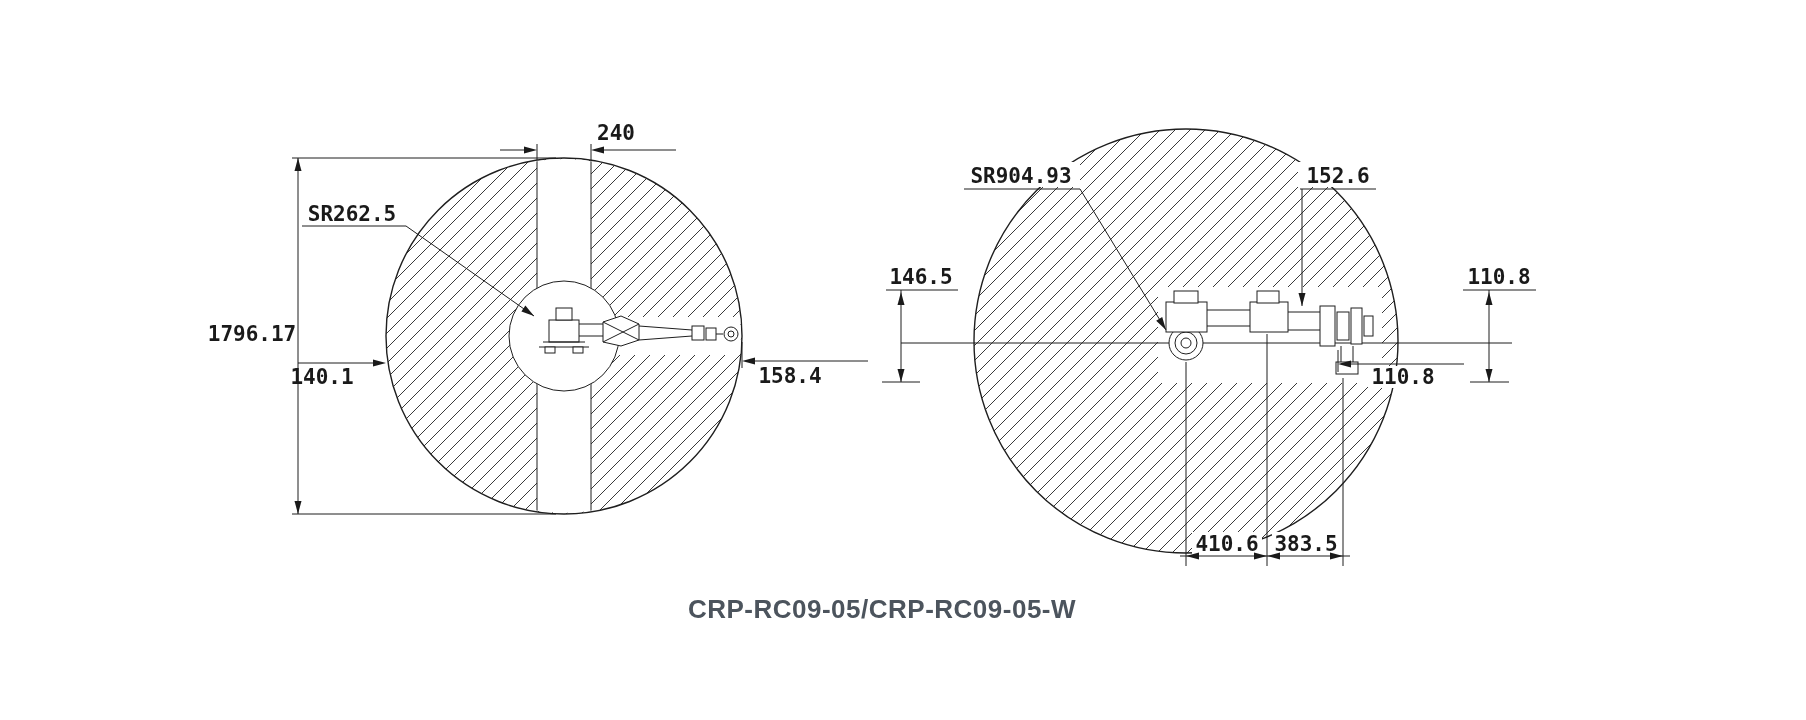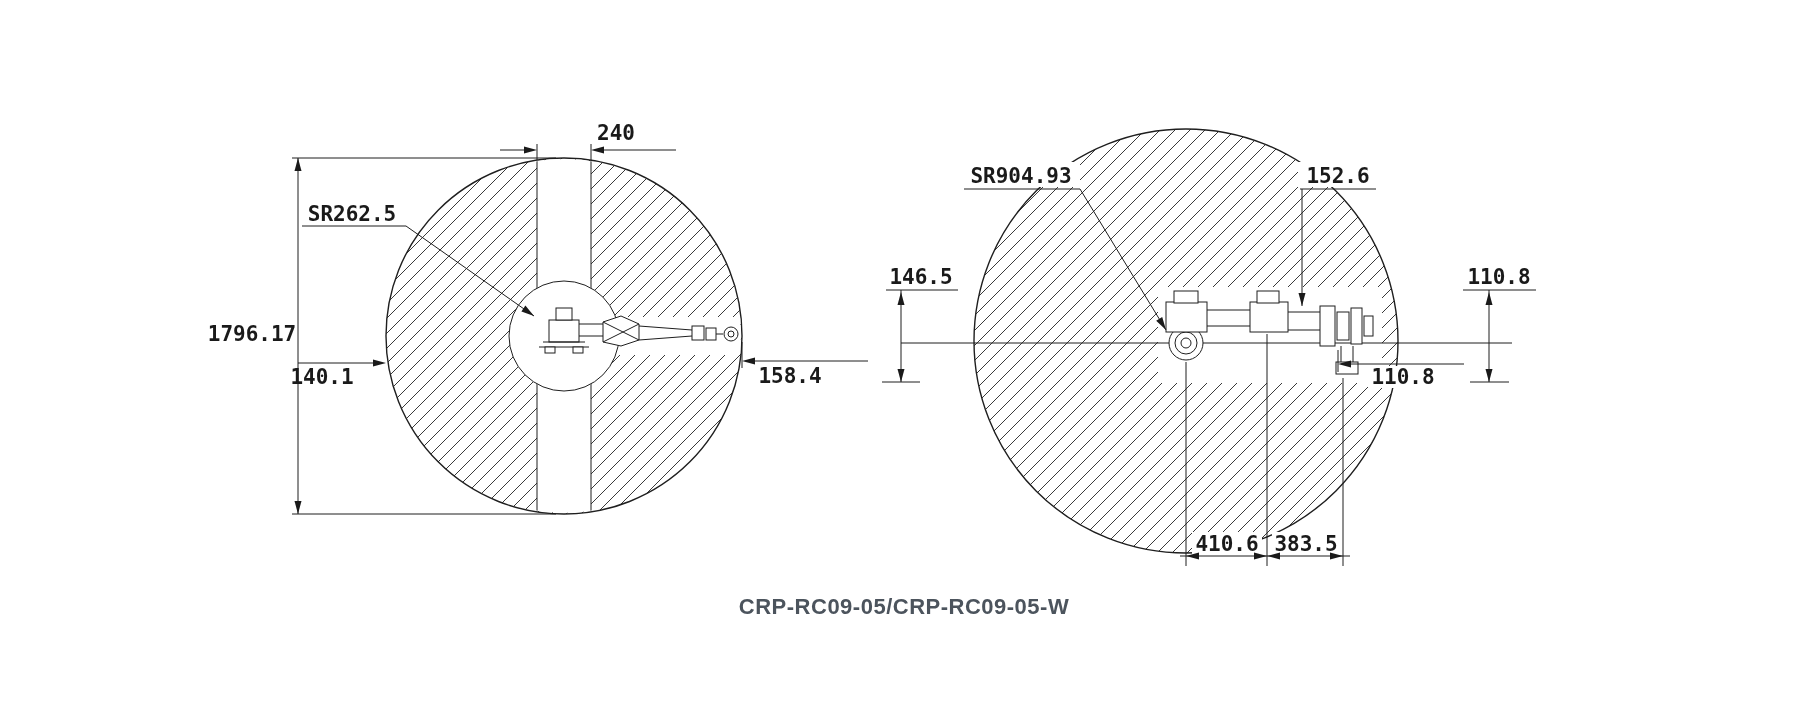--- a/index.html
+++ b/index.html
@@ -14,27 +14,27 @@
   svg { display: block; }
   text.dim {
     font-family: "DejaVu Sans Mono", monospace;
     font-weight: 700;
     font-size: 21px;
     fill: #1a1a1a;
     text-anchor: middle;
   }
   .caption {
     position: absolute;
-    left: 664px;
+    left: 642px;
     top: 594px;
     width: 480px;
     text-align: center;
     font-family: "Liberation Sans", "DejaVu Sans", sans-serif;
     font-weight: 700;
-    font-size: 22px;
+    font-size: 26px;
     letter-spacing: 0.5px;
     color: #4c545d;
   }
 </style>
 </head>
 <body>
 
 <div class="canvas">
 
   <svg width="1806" height="720" viewBox="0 0 1806 720" xmlns="http://www.w3.org/2000/svg">

